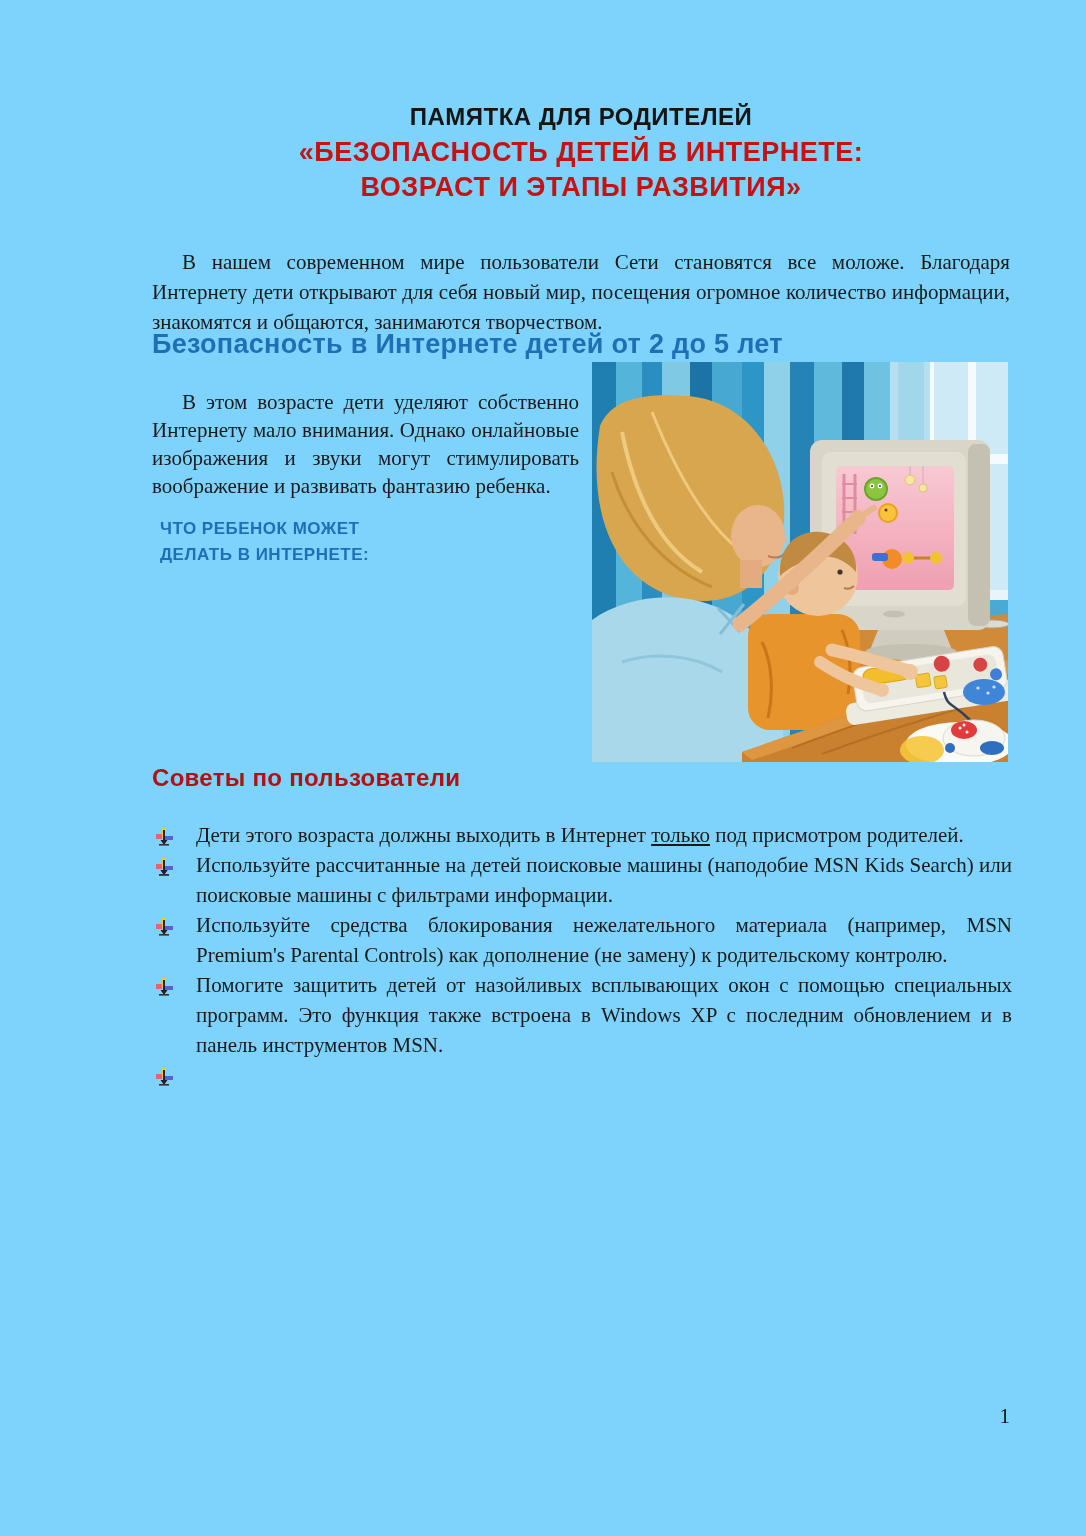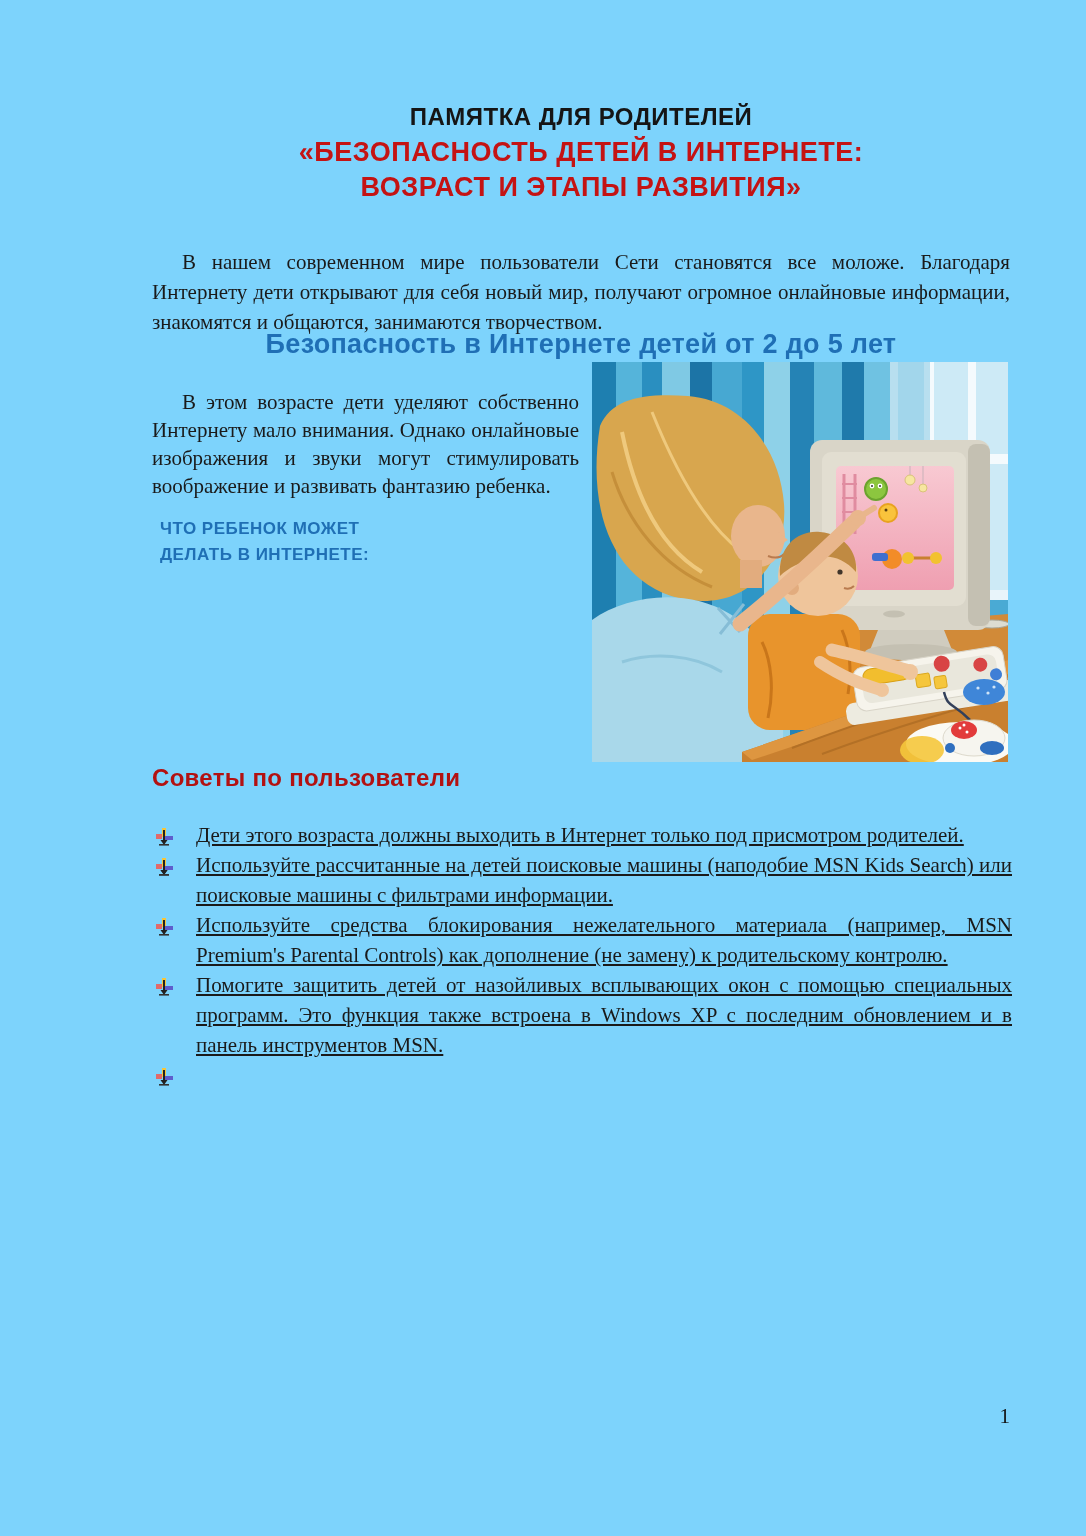--- a/index.html
+++ b/index.html
@@ -19,21 +19,21 @@
   .hdr-red1{top:137px;font-size:27px;letter-spacing:.5px;color:#c41313;}
   .hdr-red2{top:172px;font-size:27px;letter-spacing:.5px;color:#c41313;}
   
   .intro{
     position:absolute;left:152px;top:226px;width:858px;
     font-size:21px;line-height:30px;text-align:justify;text-indent:30px;
     hyphens:auto;
   }
   
   .sec-head{
-    position:absolute;left:152px;top:329px;width:858px;text-align:center;
+    position:absolute;left:152px;top:329px;width:858px;
     font-family:"Liberation Sans", sans-serif;font-weight:bold;
     font-size:27px;color:#1f6fb5;letter-spacing:.3px;
   }
   
   .col-left{position:absolute;left:152px;width:427px;font-size:21px;
             line-height:28px;text-align:justify;text-indent:30px;hyphens:auto;}
   .p1{top:367px;}
   .p2{top:588px;}
   .sub-head{
     position:absolute;left:160px;top:516px;
@@ -48,39 +48,39 @@
   .tips-head{
     position:absolute;left:152px;top:764px;
     font-family:"Liberation Sans", sans-serif;font-weight:bold;
     font-size:24px;color:#b31111;letter-spacing:.3px;
   }
   .tips{
     position:absolute;left:152px;top:820px;width:860px;
     list-style:none;margin:0;padding:0;
     font-size:21px;line-height:30px;
   }
-  .tips li{position:relative;padding-left:44px;text-align:justify;hyphens:auto;text-decoration:underline;}
+  .tips li{position:relative;padding-left:44px;text-align:justify;hyphens:auto;}
   .bullet{position:absolute;left:3px;top:5px;width:19px;height:19px;}
   .tip-text u{text-underline-offset:2px;}
   
   .page-num{
     position:absolute;left:152px;top:1404px;width:858px;
     text-align:right;padding-right:10px;font-size:21px;color:#111;
   }
 </style>
 </head>
 <body>
 
 <div class="page">
 
   <div class="hdr hdr-black">ПАМЯТКА ДЛЯ РОДИТЕЛЕЙ</div>
   <div class="hdr hdr-red1">«БЕЗОПАСНОСТЬ ДЕТЕЙ В ИНТЕРНЕТЕ:</div>
   <div class="hdr hdr-red2">ВОЗРАСТ И ЭТАПЫ РАЗВИТИЯ»</div>
 
-  <p class="intro">В нашем современном мире пользователи Сети становятся все моложе. Благодаря Интернету дети открывают для себя новый мир, получают огромное онлайновые информации, знакомятся и общаются, занимаются творчеством.</p>
+  <p class="intro">В нашем современном мире пользователи Сети становятся все моложе. Благодаря Интернету дети открывают для себя новый мир, посещения огромное количество информации, знакомятся и общаются, занимаются творчеством.</p>
 
   <div class="sec-head">Безопасность в Интернете детей от 2 до 5 лет</div>
 
   <p class="col-left p1">В этом возрасте дети уделяют собственно Интернету мало внимания. Однако онлайновые изображения и звуки могут стимулировать воображение и развивать фантазию ребенка.</p>
 
   <div class="sub-head">
     <span>ЧТО РЕБЕНОК МОЖЕТ</span>
     <span>ДЕЛАТЬ В ИНТЕРНЕТЕ:</span>
   </div>
 

